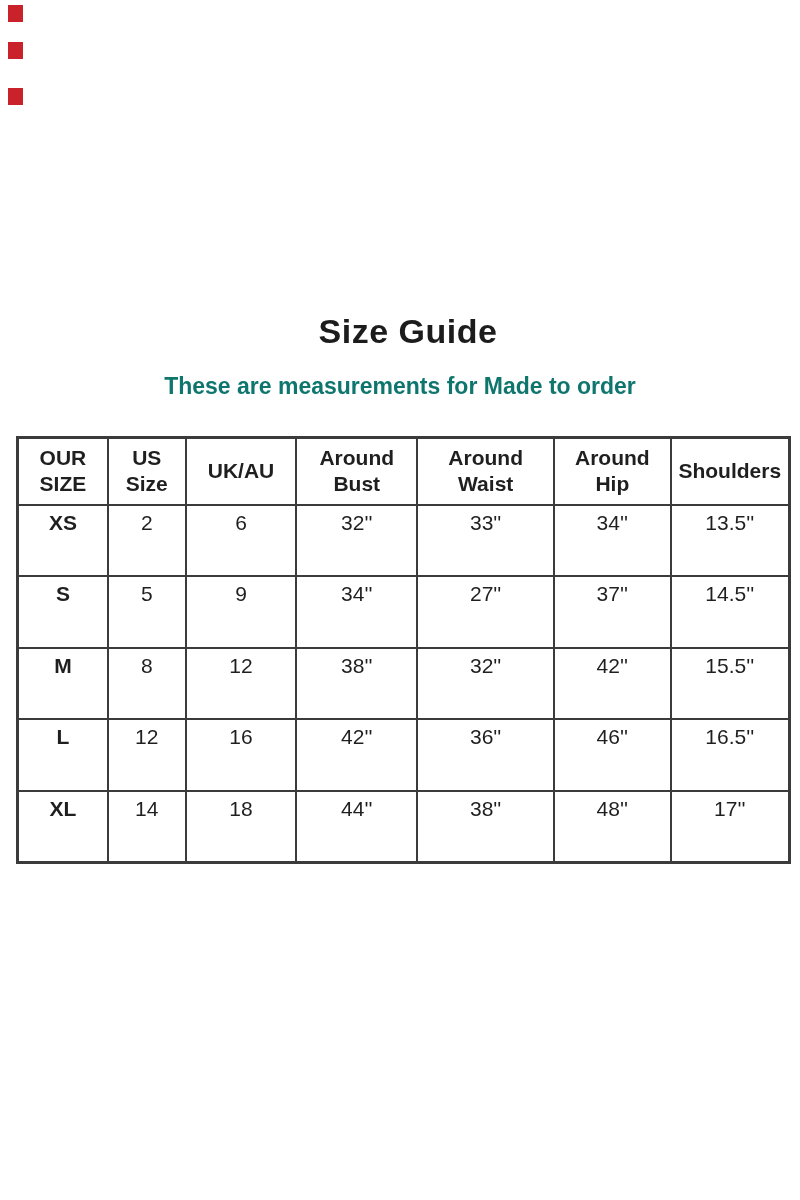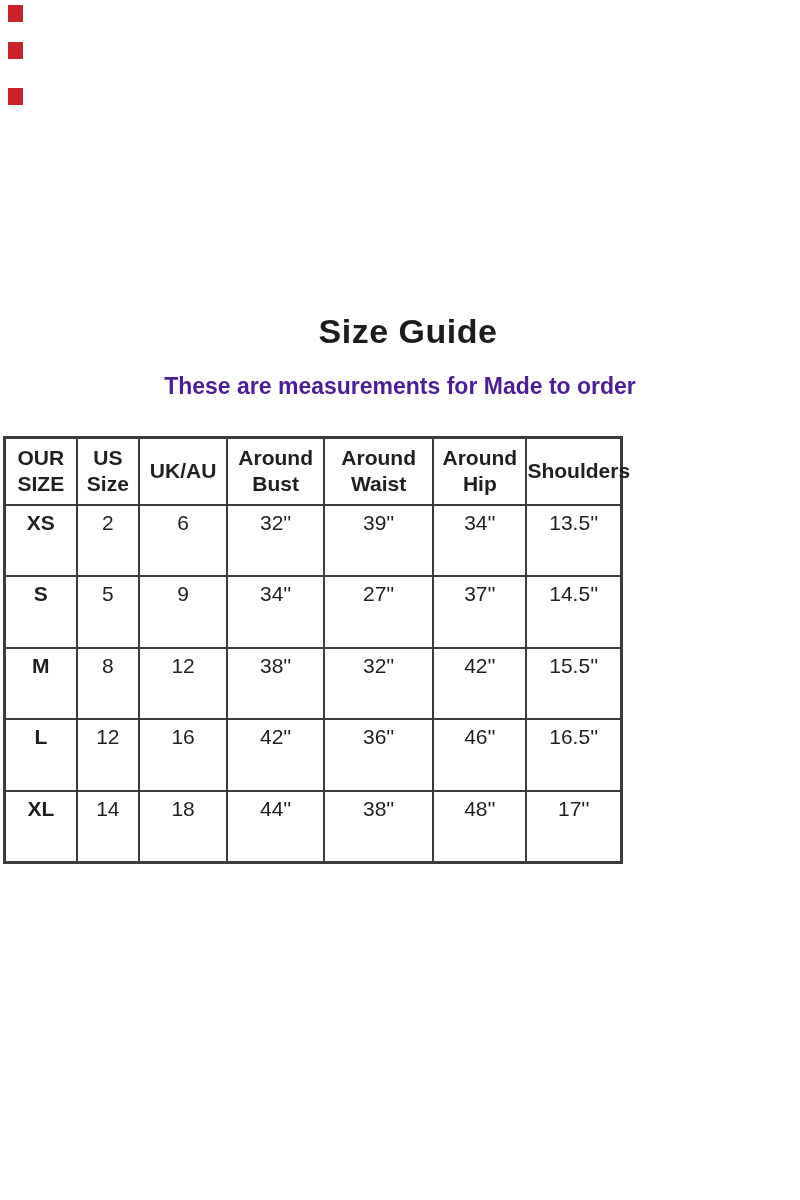--- a/index.html
+++ b/index.html
@@ -42,22 +42,22 @@
     width: 100%;
     margin: 0;
     text-align: center;
     font-size: 23px;
     font-weight: bold;
   }
 
   table.size-chart {
     position: absolute;
     top: 436px;
-    left: 3px;
-    width: 620px;
+    left: 16px;
+    width: 775px;
     height: 428px;
     border-collapse: collapse;
     table-layout: fixed;
   }
 
   table.size-chart col.c1 { width: 11.7%; }
   table.size-chart col.c2 { width: 10.1%; }
   table.size-chart col.c3 { width: 14.3%; }
   table.size-chart col.c4 { width: 15.7%; }
   table.size-chart col.c5 { width: 17.7%; }
@@ -105,21 +105,21 @@
 <body style="background: rgb(255, 255, 255);">
 
 <div class="corner-marks">
     <div class="corner-mark" style="top: 5px; background: rgb(201, 34, 42);"></div>
     <div class="corner-mark" style="top: 42px; background: rgb(201, 34, 42);"></div>
     <div class="corner-mark" style="top: 88px; background: rgb(201, 34, 42);"></div>
   </div>
 
 <h1 class="title" style="color: rgb(28, 28, 28);">Size Guide</h1>
 
-<p class="subtitle" style="color: #4c1d95;">These are measurements for Made to order</p>
+<p class="subtitle" style="color: #0f766e;">These are measurements for Made to order</p>
 
 <table class="size-chart">
   <colgroup>
     <col class="c1">
       <col class="c2">
       <col class="c3">
       <col class="c4">
     <col class="c5">
       <col class="c6">
       <col class="c7">
@@ -139,21 +139,21 @@
 Hip</th>
         <th scope="col">Shoulders</th>
       </tr>
   </thead>
   <tbody>
       <tr>
         <th scope="row">XS</th>
         <td>2</td>
         <td>6</td>
         <td>32''</td>
-        <td>39''</td>
+        <td>33''</td>
         <td>34''</td>
         <td>13.5''</td>
       </tr>
       <tr>
         <th scope="row">S</th>
         <td>5</td>
         <td>9</td>
         <td>34''</td>
         <td>27''</td>
         <td>37''</td>

